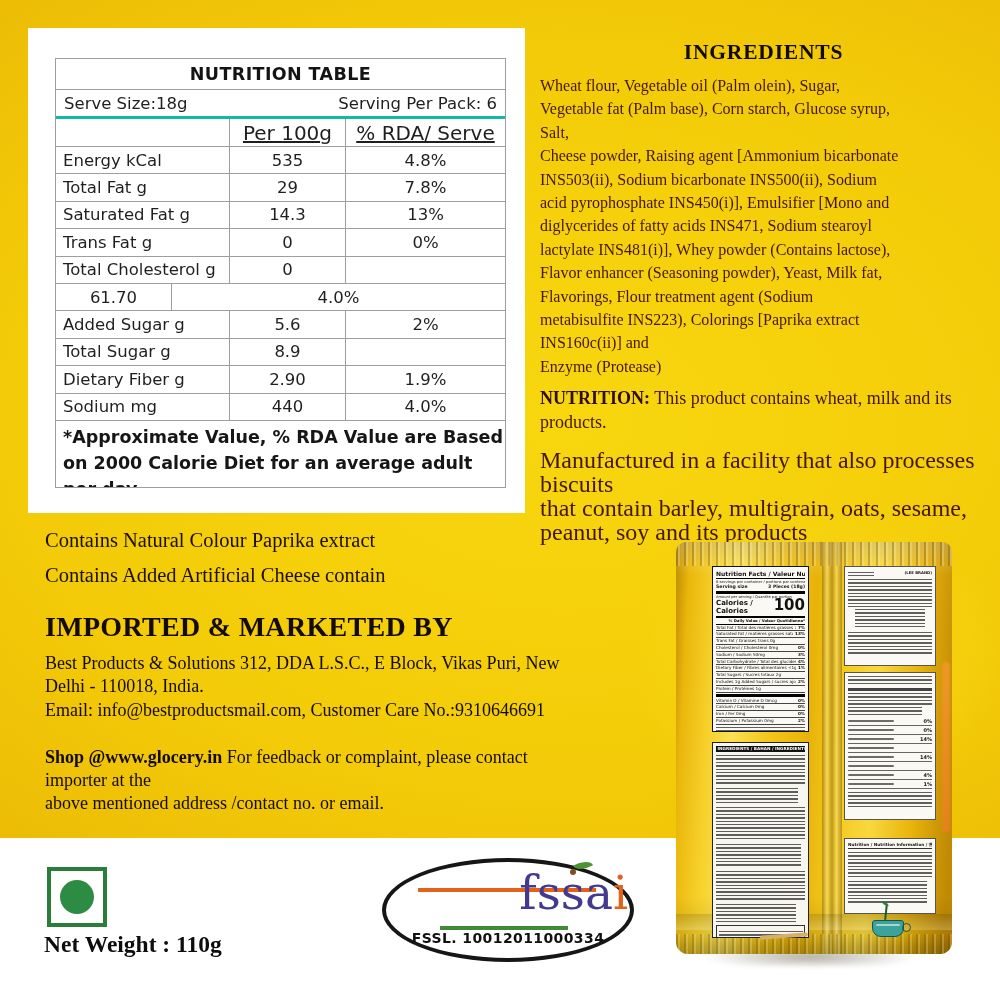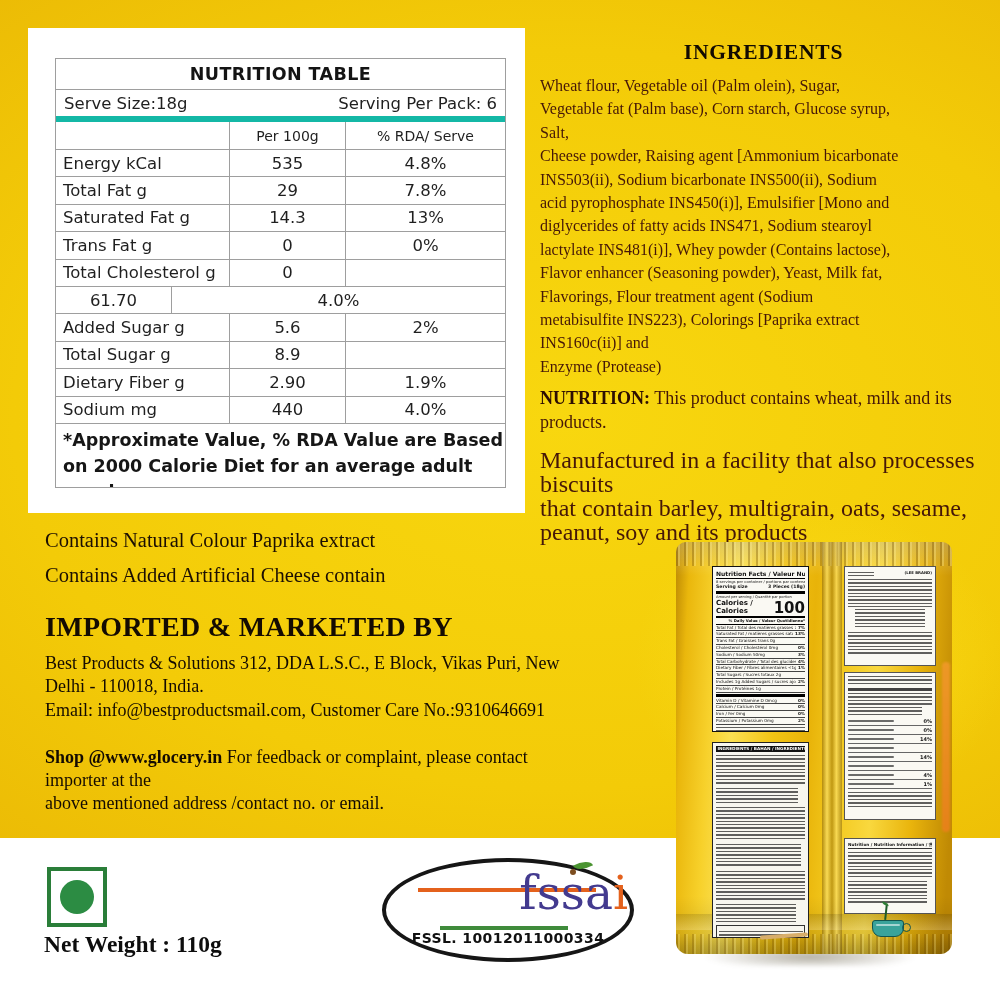--- a/index.html
+++ b/index.html
@@ -12,21 +12,21 @@
   .white-band{position:absolute;left:0;top:838px;width:1000px;height:162px;background:#ffffff;}
 
   
   .card{position:absolute;left:28px;top:28px;width:497px;height:485px;background:#ffffff;}
   .ntable{position:absolute;left:27px;top:30px;width:451px;height:430px;border:1px solid #9e9e9e;
           box-sizing:border-box;font-family:"DejaVu Sans",sans-serif;color:#1f1f1f;overflow:hidden;background:#fff;}
   .nt-title{height:30px;display:flex;align-items:center;justify-content:center;
             font-size:17.5px;font-weight:bold;letter-spacing:.4px;color:#141414;}
   .nt-serve{height:27px;border-top:1px solid #9e9e9e;display:flex;align-items:center;
             justify-content:space-between;font-size:16.5px;padding:0 8px;box-sizing:border-box;}
-  .nt-head{height:27px;border-top:6px solid #14b8a6;display:flex;font-size:14px;}
+  .nt-head{height:27px;border-top:3px solid #14b8a6;display:flex;font-size:20px;text-decoration:underline;}
   .nt-row{height:26.4px;border-top:1px solid #9e9e9e;display:flex;font-size:16.5px;}
   .nt-head>div,.nt-row>div{display:flex;align-items:center;box-sizing:border-box;}
   .c1{width:174px;padding-left:7px;border-right:1px solid #9e9e9e;}
   .c2{width:116px;justify-content:center;border-right:1px solid #9e9e9e;}
   .c3{flex:1;justify-content:center;}
   .nt-foot{border-top:1px solid #9e9e9e;padding:3px 0 0 7px;font-size:17.5px;font-weight:600;
            line-height:26px;white-space:pre-line;color:#161616;}
 
   
   .ingredients{position:absolute;left:540px;top:40px;width:447px;color:#451708;}
@@ -87,21 +87,21 @@
        background:linear-gradient(#f5992f,#ef7f1f);filter:blur(1.2px);opacity:.8;}
 
   .panel{position:absolute;background:#faf9f3;box-sizing:border-box;overflow:hidden;
          font-family:"DejaVu Sans",sans-serif;color:#111;}
   .nf{left:36px;top:24px;width:97px;height:166px;border:1.5px solid #111;padding:2.5px 3px;}
   .nf-h{font-size:6px;font-weight:bold;line-height:7px;border-bottom:1px solid #000;padding-bottom:1px;white-space:nowrap;overflow:hidden;}
   .nf-s1{font-size:3.8px;line-height:5px;white-space:nowrap;overflow:hidden;}
   .nf-s2{display:flex;justify-content:space-between;font-size:4.6px;font-weight:bold;line-height:6px;}
   .nf-bar{height:3px;background:#000;margin:1px 0;}
   .nf-s3{font-size:3.6px;line-height:4.6px;white-space:nowrap;overflow:hidden;}
-  .nf-cal{display:flex;justify-content:space-between;align-items:flex-end;border-bottom:2.5px solid #000;padding-bottom:1px;}
+  .nf-cal{display:flex;justify-content:space-between;border-bottom:2.5px solid #000;padding-bottom:1px;}
   .nf-cal .cl{font-size:7px;font-weight:bold;}
   .nf-cal .cv{font-size:15px;font-weight:bold;line-height:13px;}
   .nf-dv{font-size:3.8px;font-weight:bold;text-align:right;line-height:5.5px;border-bottom:1px solid #000;white-space:nowrap;overflow:hidden;}
   .nf-row{display:flex;justify-content:space-between;font-size:4.2px;line-height:5.8px;border-bottom:.6px solid #444;}
   .nf-row .l{white-space:nowrap;overflow:hidden;}
   .nf-row .v{font-weight:bold;padding-left:2px;}
   .tlp{background-image:repeating-linear-gradient(to bottom, rgba(30,30,30,.70) 0, rgba(30,30,30,.70) 1.4px, rgba(0,0,0,0) 1.4px, rgba(0,0,0,0) 3.4px);}
   .nf-foot{height:24px;margin-top:2px;}
 
   .ingp{left:36px;top:200px;width:97px;height:196px;border:1px solid #222;padding:2.5px 3px;background:#f7f6ef;}

